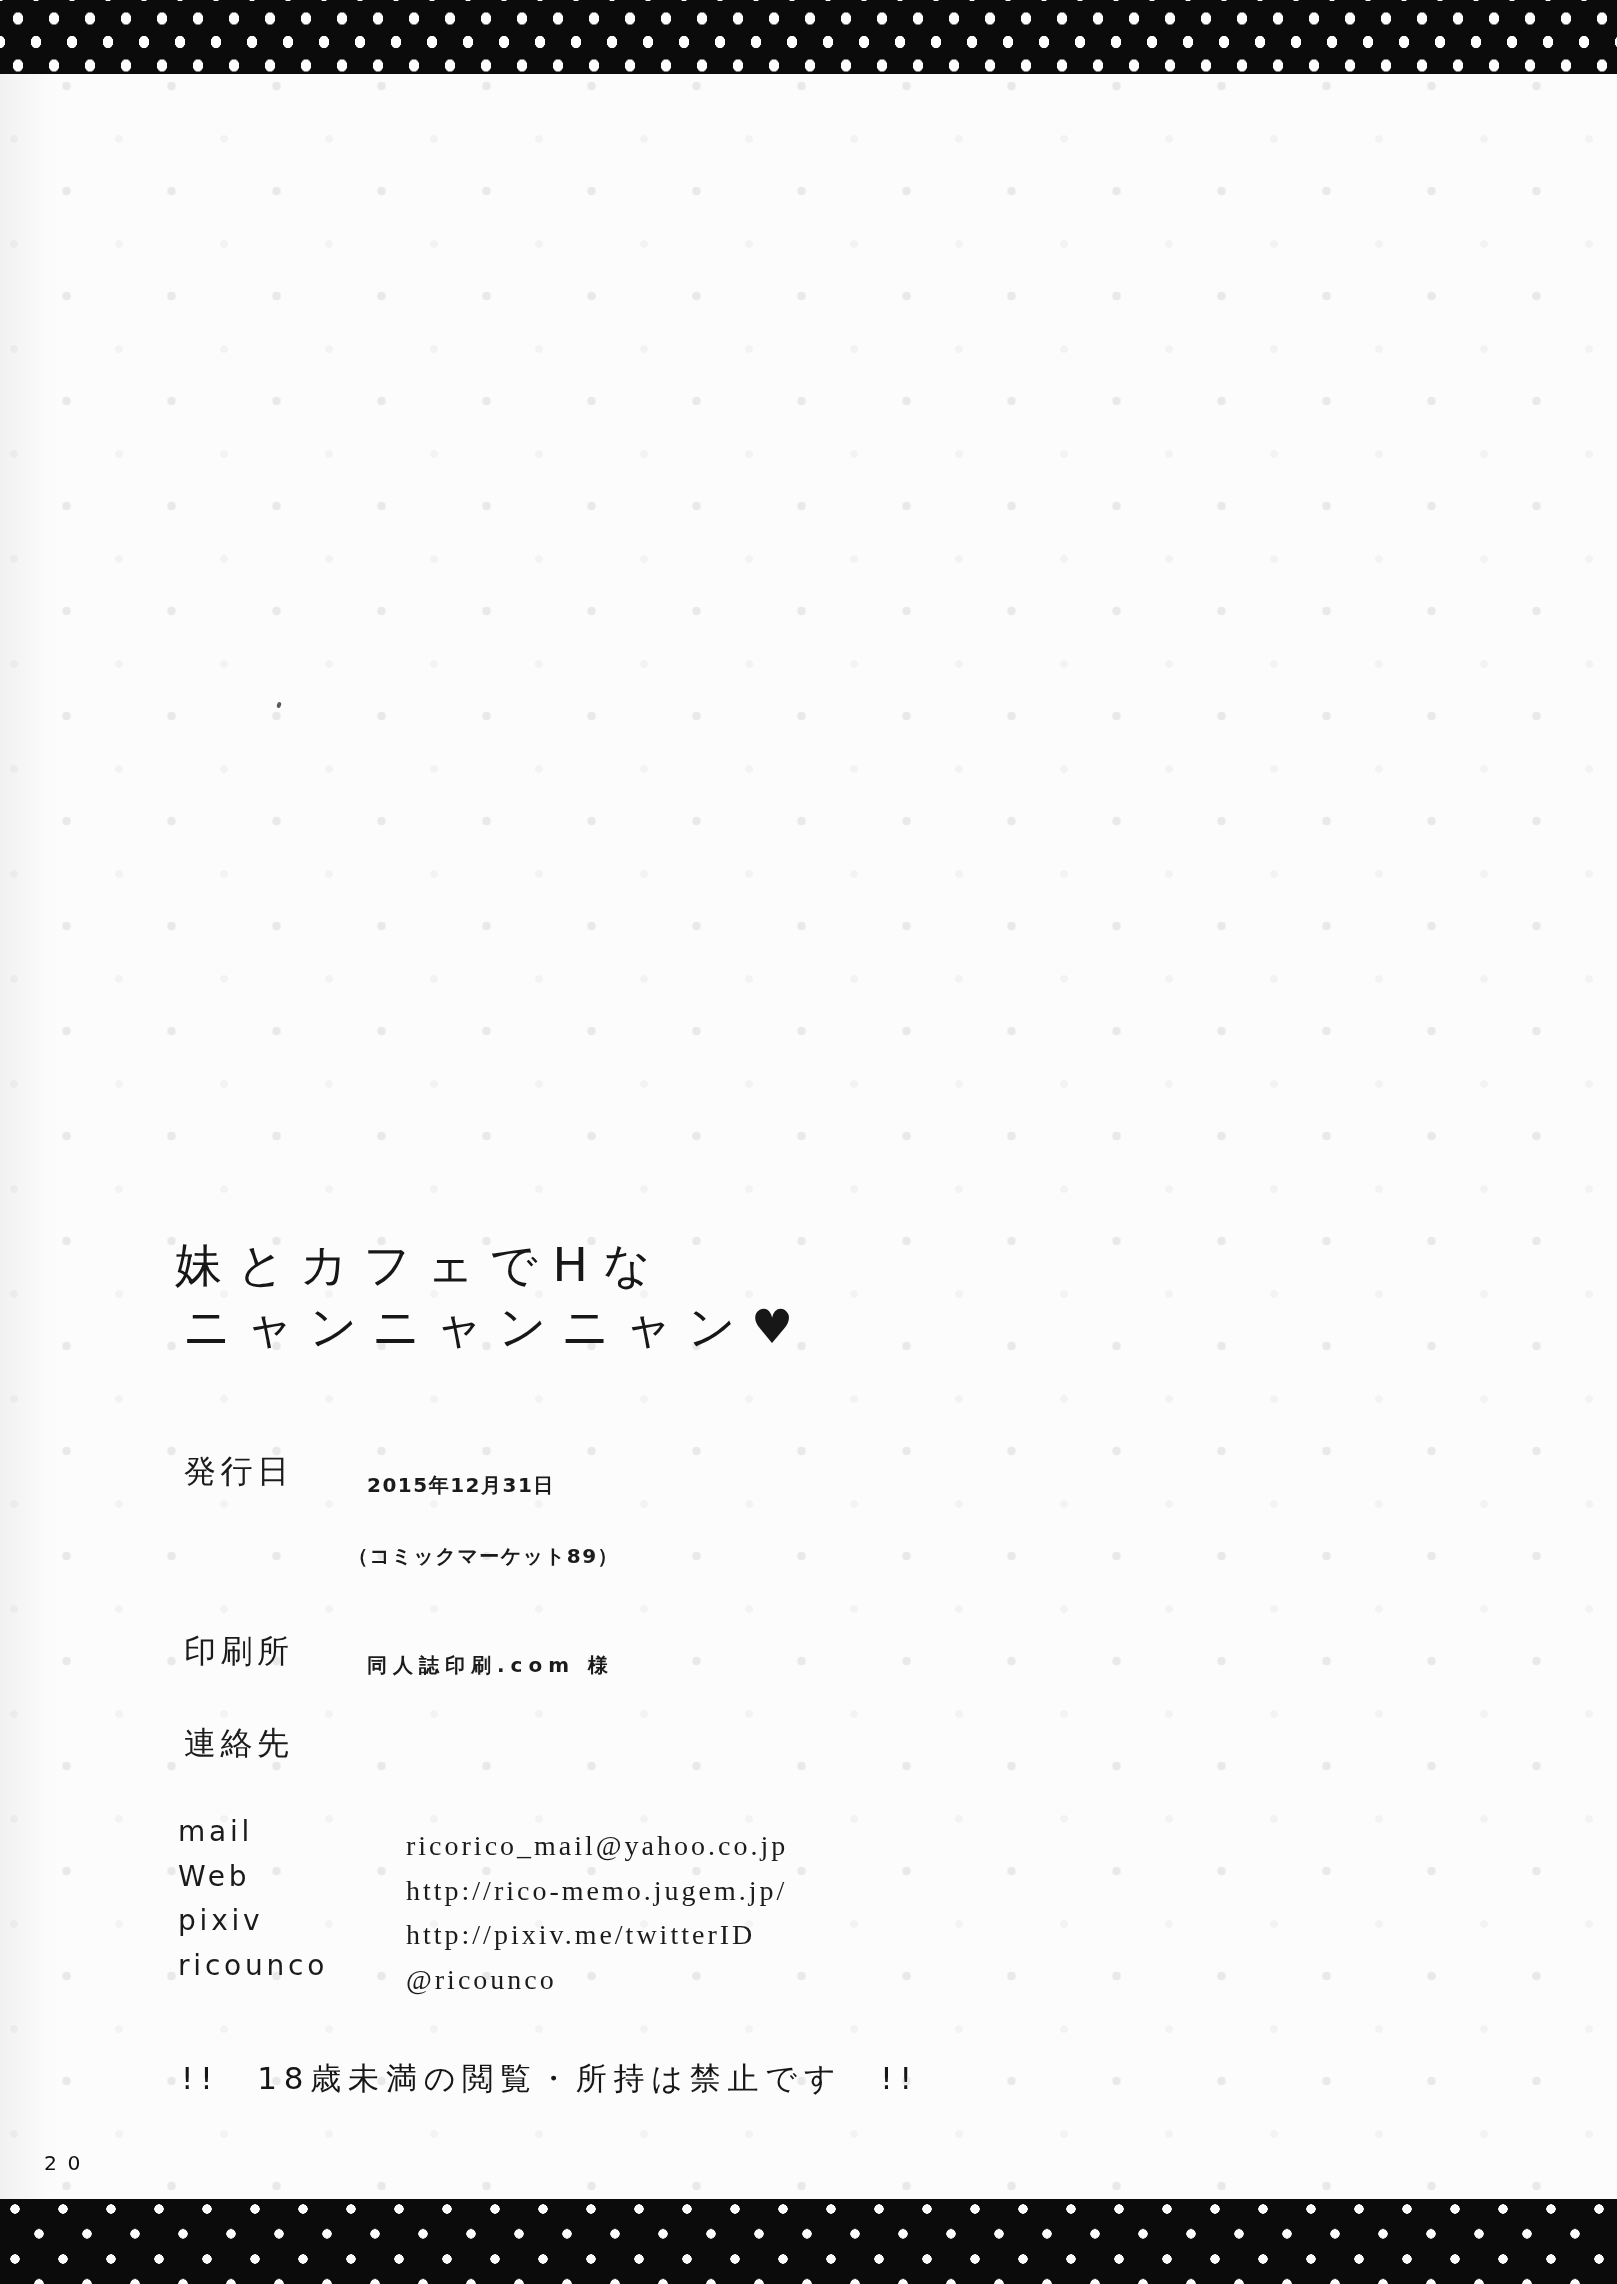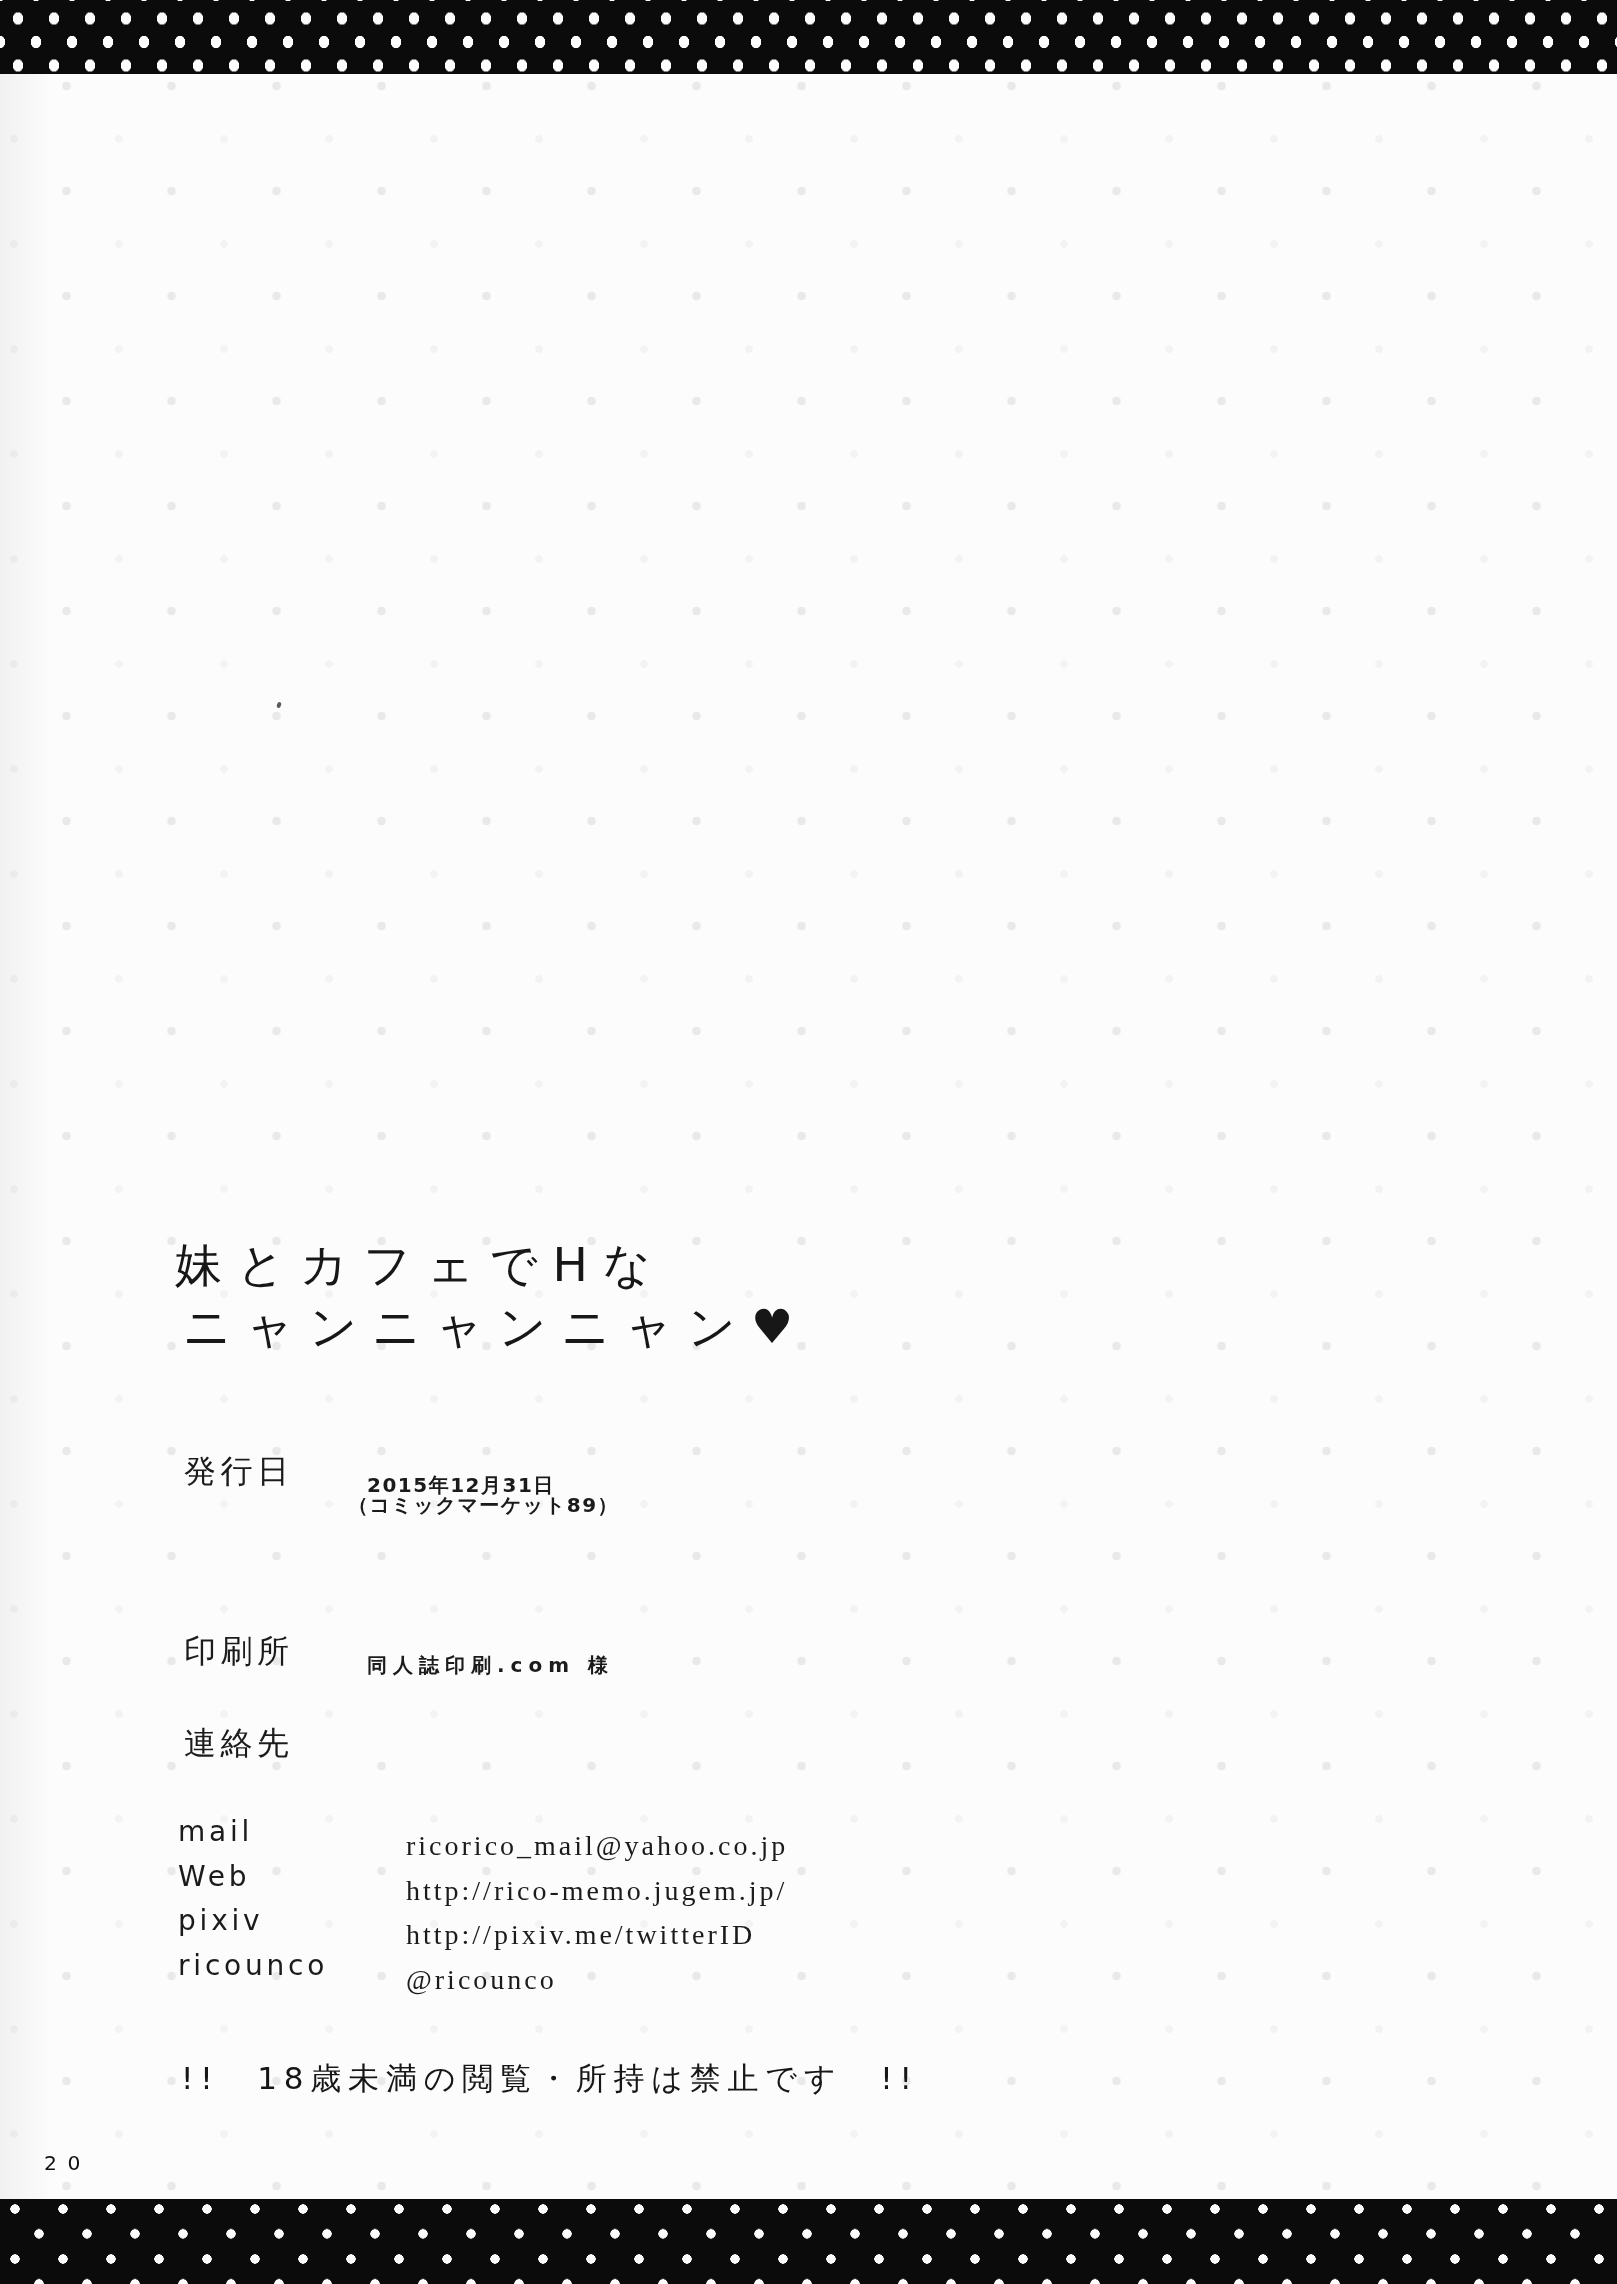--- a/index.html
+++ b/index.html
@@ -101,21 +101,21 @@
   }
   .colo-value {
     position: absolute;
     left: 367px;
     font-size: 20px;
     line-height: 42px;
     letter-spacing: 1.5px;
     font-weight: bold;
   }
   .row-1 { top: 1436px; }
-  .row-2 { top: 1456px; }
+  .row-2 { top: 1507px; }
   .row-2 .colo-value { left: 348px; letter-spacing: 1.5px; }
   .row-3 { top: 1528px; }
   .row-3 .colo-value { letter-spacing: 0.8px; }
   .row-4 { top: 1616px; }
   .row-4 .colo-value { letter-spacing: 6px; }
   .row-5 { top: 1708px; }
 
   .contact-row { left: 0; top: 0; width: 1617px; height: 36px; }
   .contact-label {
     position: absolute;

